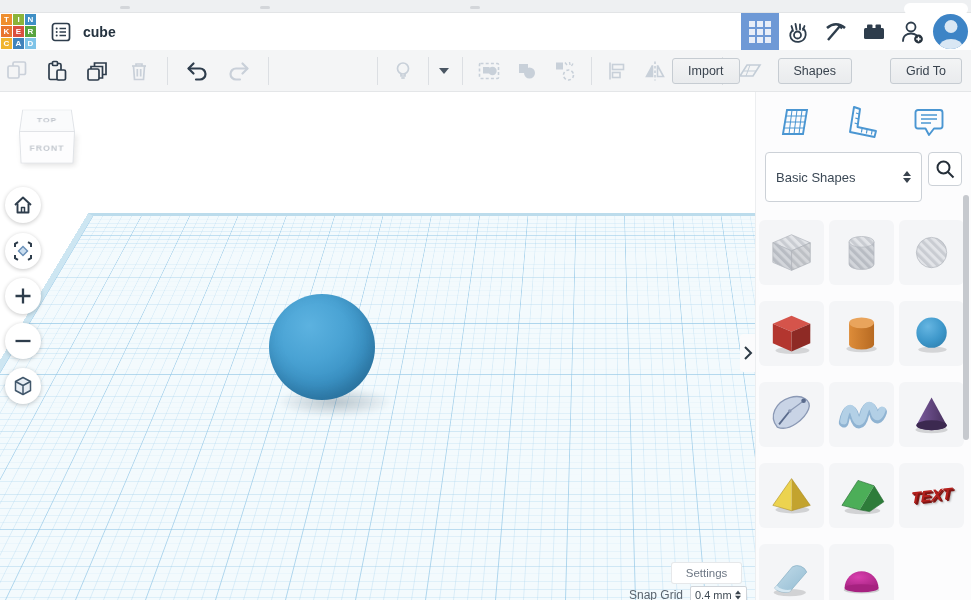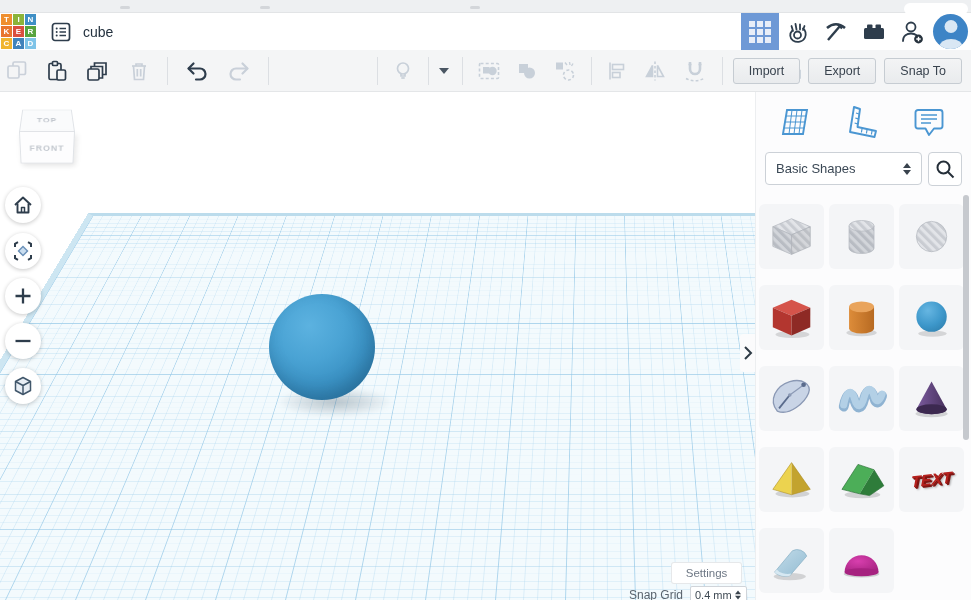--- a/index.html
+++ b/index.html
@@ -10,40 +10,40 @@
   
   .sliver { position: absolute; top: 0; left: 0; right: 0; height: 13px; background: #eef0f2; border-bottom: 1px solid #e2e4e6; }
   .sliver .pill { position: absolute; right: 3px; top: 3px; width: 64px; height: 12px; background: #fff; border-radius: 7px; }
   .sliver .dot { position: absolute; top: 6px; width: 10px; height: 3px; background: #d3d6da; border-radius: 2px; }
 
   
   .header { position: absolute; top: 13px; left: 0; right: 0; height: 37px; background: #fff; display: flex; align-items: center; }
   .logo { width: 38px; height: 37px; display: grid; grid-template-columns: repeat(3, 11px); grid-auto-rows: 11px; gap: 1px; padding: 1px; }
   .logo span { color: #fff; font-size: 8px; font-weight: bold; display: flex; align-items: center; justify-content: center; }
   .doc-btn { margin-left: 11px; width: 24px; height: 24px; display: flex; align-items: center; justify-content: center; cursor: pointer; }
-  .title { margin-left: 10px; font-size: 14px; font-weight: normal; color: #24323f; }
+  .title { margin-left: 10px; font-size: 14px; font-weight: bold; color: #24323f; }
   .hdr-right { margin-left: auto; display: flex; align-items: stretch; height: 100%; }
   .app-tile { width: 38px; height: 37px; display: flex; align-items: center; justify-content: center; cursor: pointer; }
   .app-tile.active { background: #6e99d6; }
   .grid9 { display: grid; grid-template-columns: repeat(3, 6px); grid-auto-rows: 6px; gap: 2px; }
   .grid9 i { background: #e8eef8; }
   .avatar { width: 35px; height: 35px; border-radius: 50%; background: #3d84c6; margin: 1px 3px 0 2px; position: relative; overflow: hidden; cursor: pointer; }
   .avatar .head { position: absolute; left: 50%; top: 6px; transform: translateX(-50%); width: 13px; height: 13px; border-radius: 50%; background: #d9e7f4; }
   .avatar .bod { position: absolute; left: 50%; bottom: -5px; transform: translateX(-50%); width: 23px; height: 15px; border-radius: 50%; background: #d9e7f4; }
 
   
   .toolbar { position: absolute; top: 50px; left: 0; right: 0; height: 42px; background: #f4f5f6; border-bottom: 1px solid #e4e6e8; }
   .tb-left, .tb-mid, .tb-right { position: absolute; top: 0; height: 41px; display: flex; align-items: center; }
   .tb-left { left: 5px; gap: 16px; }
   .tb-mid { left: 377px; gap: 13px; }
   .tb-right { right: 9px; gap: 8px; }
   .tbtn { display: flex; align-items: center; justify-content: center; cursor: pointer; }
   .sep { width: 1px; height: 28px; background: #dcdfe3; }
   .caret-dn { width: 0; height: 0; border-left: 5px solid transparent; border-right: 5px solid transparent; border-top: 6px solid #4a5663; }
-  .btn { height: 26px; padding: 0 15px; background: linear-gradient(#f3f4f5, #e9ebed); border: 1px solid #c6ccd2; border-radius: 3px; font-size: 12.5px; color: #39434e; display: flex; align-items: center; cursor: pointer; }
+  .btn { height: 26px; padding: 0 15px; background: linear-gradient(#f3f4f5, #e9ebed); border: 1px solid #c6ccd2; border-radius: 3px; font-size: 12.5px; color: #39434e; display: flex; align-items: center; cursor: pointer; margin-left: 30px; }
 
   
   .main { position: absolute; top: 92px; left: 0; right: 0; bottom: 0; display: flex; }
   .canvas { position: relative; width: 755px; height: 508px; background: #fff; overflow: hidden; }
 
   .workplane { position: absolute; left: -144px; top: -472px; width: 1488px; height: 980px;
     transform-origin: 50% 100%; transform: perspective(1770px) rotateX(55deg);
     background-color: #f3fafd;
     background-image:
       repeating-linear-gradient(to right, rgba(140,195,228,.55) 0 1px, transparent 1px 70px),
@@ -80,21 +80,21 @@
   .snap-row { position: absolute; right: 8px; top: 494px; display: flex; align-items: center; gap: 7px; }
   .snap-label { font-size: 12px; color: #5a646e; text-align: center; }
   .snap-select { width: 57px; height: 18px; background: #fff; border: 1px solid #d0d4d9; border-radius: 2px;
     font-size: 11px; color: #3f4a54; display: flex; align-items: center; justify-content: space-between; padding: 0 4px; cursor: pointer; }
 
   
   .panel { flex: 1; background: #fcfcfd; border-left: 1px solid #eceef0; position: relative; padding-top: 8px; }
   .panel-tools { display: flex; justify-content: space-between; padding: 2px 22px 0 18px; margin-bottom: 10px; }
   .ptool { width: 40px; height: 40px; display: flex; align-items: center; justify-content: center; cursor: pointer; }
   .select-row { display: flex; gap: 6px; padding: 0 9px; margin-bottom: 18px; }
-  .select-box { flex: 1; height: 33px; background: #fff; border: 1px solid #ccd1d7; border-radius: 4px;
+  .select-box { flex: 1; height: 50px; background: #fff; border: 1px solid #ccd1d7; border-radius: 4px;
     display: flex; align-items: center; justify-content: space-between; padding: 0 10px; font-size: 13px; color: #3b4855; cursor: pointer; }
   .updown { display: flex; flex-direction: column; gap: 2px; }
   .updown .u { width: 0; height: 0; border-left: 4px solid transparent; border-right: 4px solid transparent; border-bottom: 5px solid #39434d; }
   .updown .d { width: 0; height: 0; border-left: 4px solid transparent; border-right: 4px solid transparent; border-top: 5px solid #39434d; }
   .search-btn { width: 34px; height: 34px; background: #fff; border: 1px solid #ccd1d7; border-radius: 4px;
     display: flex; align-items: center; justify-content: center; cursor: pointer; }
   .shape-grid { padding-left: 3px; display: grid; grid-template-columns: repeat(3, 65px); column-gap: 5px; row-gap: 16px; }
   .card { width: 65px; height: 65px; background: #f4f5f7; border-radius: 6px; display: flex; align-items: center;
     justify-content: center; position: relative; cursor: pointer; }
   .badge { position: absolute; left: 50%; transform: translateX(-50%); bottom: -9px; background: #43a047; color: #fff;
@@ -347,22 +347,22 @@
       <svg width="28" height="28" viewBox="0 0 28 28" fill="none" stroke="#c3cdd7" stroke-width="1.6">
           <path d="M14 3.5 V9.5 M11 7 L14 10 L17 7"></path>
           <path d="M5 13.5 H23 V21 H5 Z"></path>
           <path d="M9 13.5 V17 M13 13.5 V16 M17 13.5 V17 M21 13.5 V16" stroke-width="1.1"></path>
         </svg>
     </span>
   </div>
 
   <div class="tb-right">
     <div class="btn">Import</div>
-    <div class="btn">Export</div>
-    <div class="btn">Snap To</div>
+    <div class="btn">Shapes</div>
+    <div class="btn">Grid To</div>
   </div>
 </div>
 
 <div class="main">
 
   <div class="canvas">
     <div class="workplane"></div>
     <div class="sphere-shadow"></div>
     <div class="sphere"></div>
 

